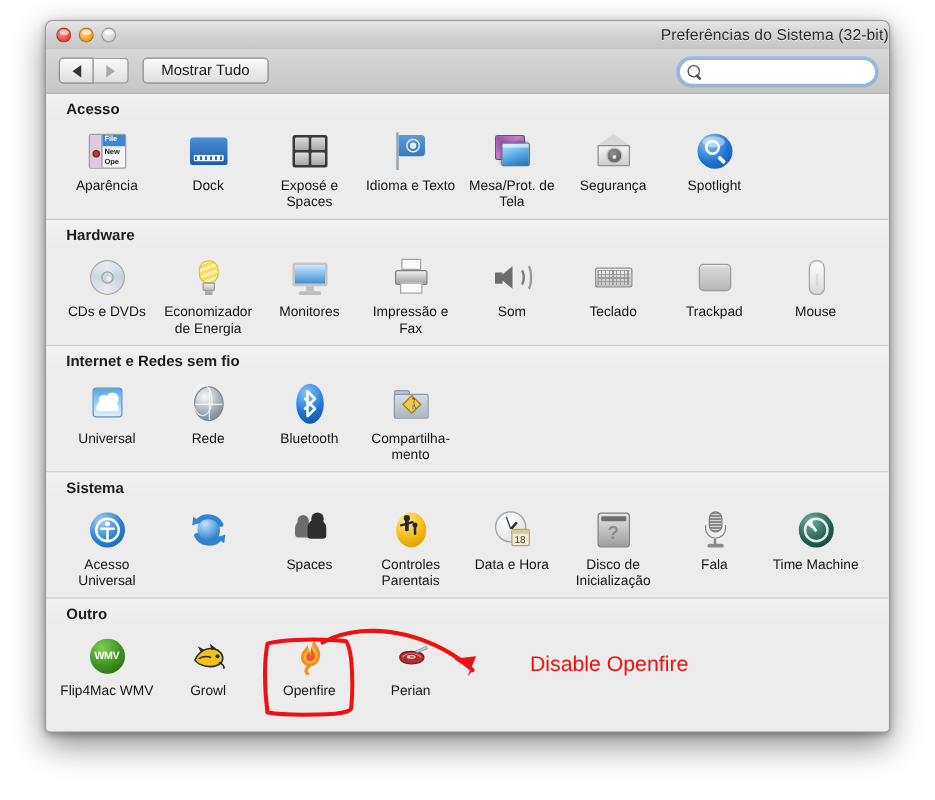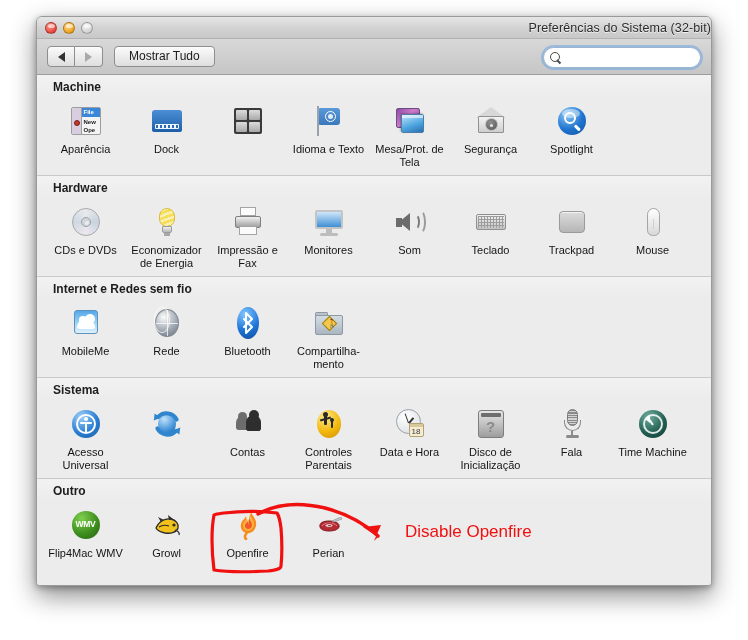--- a/index.html
+++ b/index.html
@@ -402,21 +402,21 @@
   .ic-perian .knife { position:absolute; left:2px; top:9px; width:30px; height:15px; }
 
   
   #annotation {
     position: absolute;
     inset: 0;
     pointer-events: none;
   }
   #annotation-text {
     position: absolute;
-    left: 405px;
+    left: 424px;
     top: 522px;
     font-size: 17px;
     color: #f01010;
     font-family: "Liberation Sans", sans-serif;
     white-space: nowrap;
   }
 </style>
 </head>
 <body>
 
@@ -448,21 +448,21 @@
         <div class="mag"></div>
         <div id="caret"></div>
         <input id="searchinput" type="text" placeholder="" style="">
       </div>
     </div>
   </div>
 
   <div id="content">
 
     <div class="section">
-      <div class="sechead">Machine</div>
+      <div class="sechead">Acesso</div>
       <div class="row">
 
         <div class="pane">
           <div class="iconbox">
             <div class="ic ic-appearance">
               <div class="bg"></div>
                 <div class="sidebar"></div>
                 <div class="topbar"></div>
               <div class="t1">File</div>
                 <div class="t2">New</div>
@@ -487,20 +487,21 @@
           <div class="iconbox">
             <div class="ic ic-expose">
                 <div class="grid">
               <div class="cell"></div>
                   <div class="cell"></div>
                   <div class="cell"></div>
                   <div class="cell"></div>
             </div>
               </div>
           </div>
+          <div class="label">Exposé e Spaces</div>
         </div>
 
         <div class="pane">
           <div class="iconbox">
             <div class="ic ic-lang">
                 <div class="pole"></div>
                 <div class="flag"></div>
                 <div class="emb"></div>
               </div>
           </div>
@@ -563,38 +564,38 @@
                 <div class="coil"></div>
                 <div class="base"></div>
                 <div class="pin"></div>
               </div>
           </div>
           <div class="label">Economizador de Energia</div>
         </div>
 
         <div class="pane">
           <div class="iconbox">
+            <div class="ic ic-mon">
+                <div class="screen"></div>
+                <div class="neck"></div>
+                <div class="foot"></div>
+              </div>
+          </div>
+          <div class="label">Monitores</div>
+        </div>
+
+        <div class="pane">
+          <div class="iconbox">
             <div class="ic ic-print">
                 <div class="paper"></div>
                 <div class="body"></div>
                 <div class="out"></div>
               </div>
           </div>
           <div class="label">Impressão e Fax</div>
-        </div>
-
-        <div class="pane">
-          <div class="iconbox">
-            <div class="ic ic-mon">
-                <div class="screen"></div>
-                <div class="neck"></div>
-                <div class="foot"></div>
-              </div>
-          </div>
-          <div class="label">Monitores</div>
         </div>
 
         <div class="pane">
           <div class="iconbox">
             <div class="ic ic-sound">
                 <div class="box"></div>
                 <div class="spk"></div>
                 <div class="w1"></div>
                 <div class="w2"></div>
               </div>
@@ -638,21 +639,21 @@
       <div class="sechead">Internet e Redes sem fio</div>
       <div class="row">
 
         <div class="pane">
           <div class="iconbox">
             <div class="ic ic-mobileme">
                 <div class="sq"></div>
                 <div class="cloud"></div>
               </div>
           </div>
-          <div class="label">MobileMe</div>
+          <div class="label">Universal</div>
         </div>
 
         <div class="pane">
           <div class="iconbox">
             <div class="ic ic-net">
                 <div class="globe"></div>
                 <div class="mer"></div>
               </div>
           </div>
           <div class="label">Rede</div>
@@ -717,21 +718,21 @@
 
         <div class="pane">
           <div class="iconbox">
             <div class="ic ic-accounts">
                 <div class="p1"></div>
                 <div class="h1"></div>
                 <div class="p2"></div>
                 <div class="h2"></div>
               </div>
           </div>
-          <div class="label">Contas</div>
+          <div class="label">Spaces</div>
         </div>
 
         <div class="pane">
           <div class="iconbox">
             <div class="ic ic-parent">
                 <div class="ball"></div>
                 <div class="fig"></div>
                 <div class="fh"></div>
               <div class="fa"></div>
                 <div class="kid"></div>

